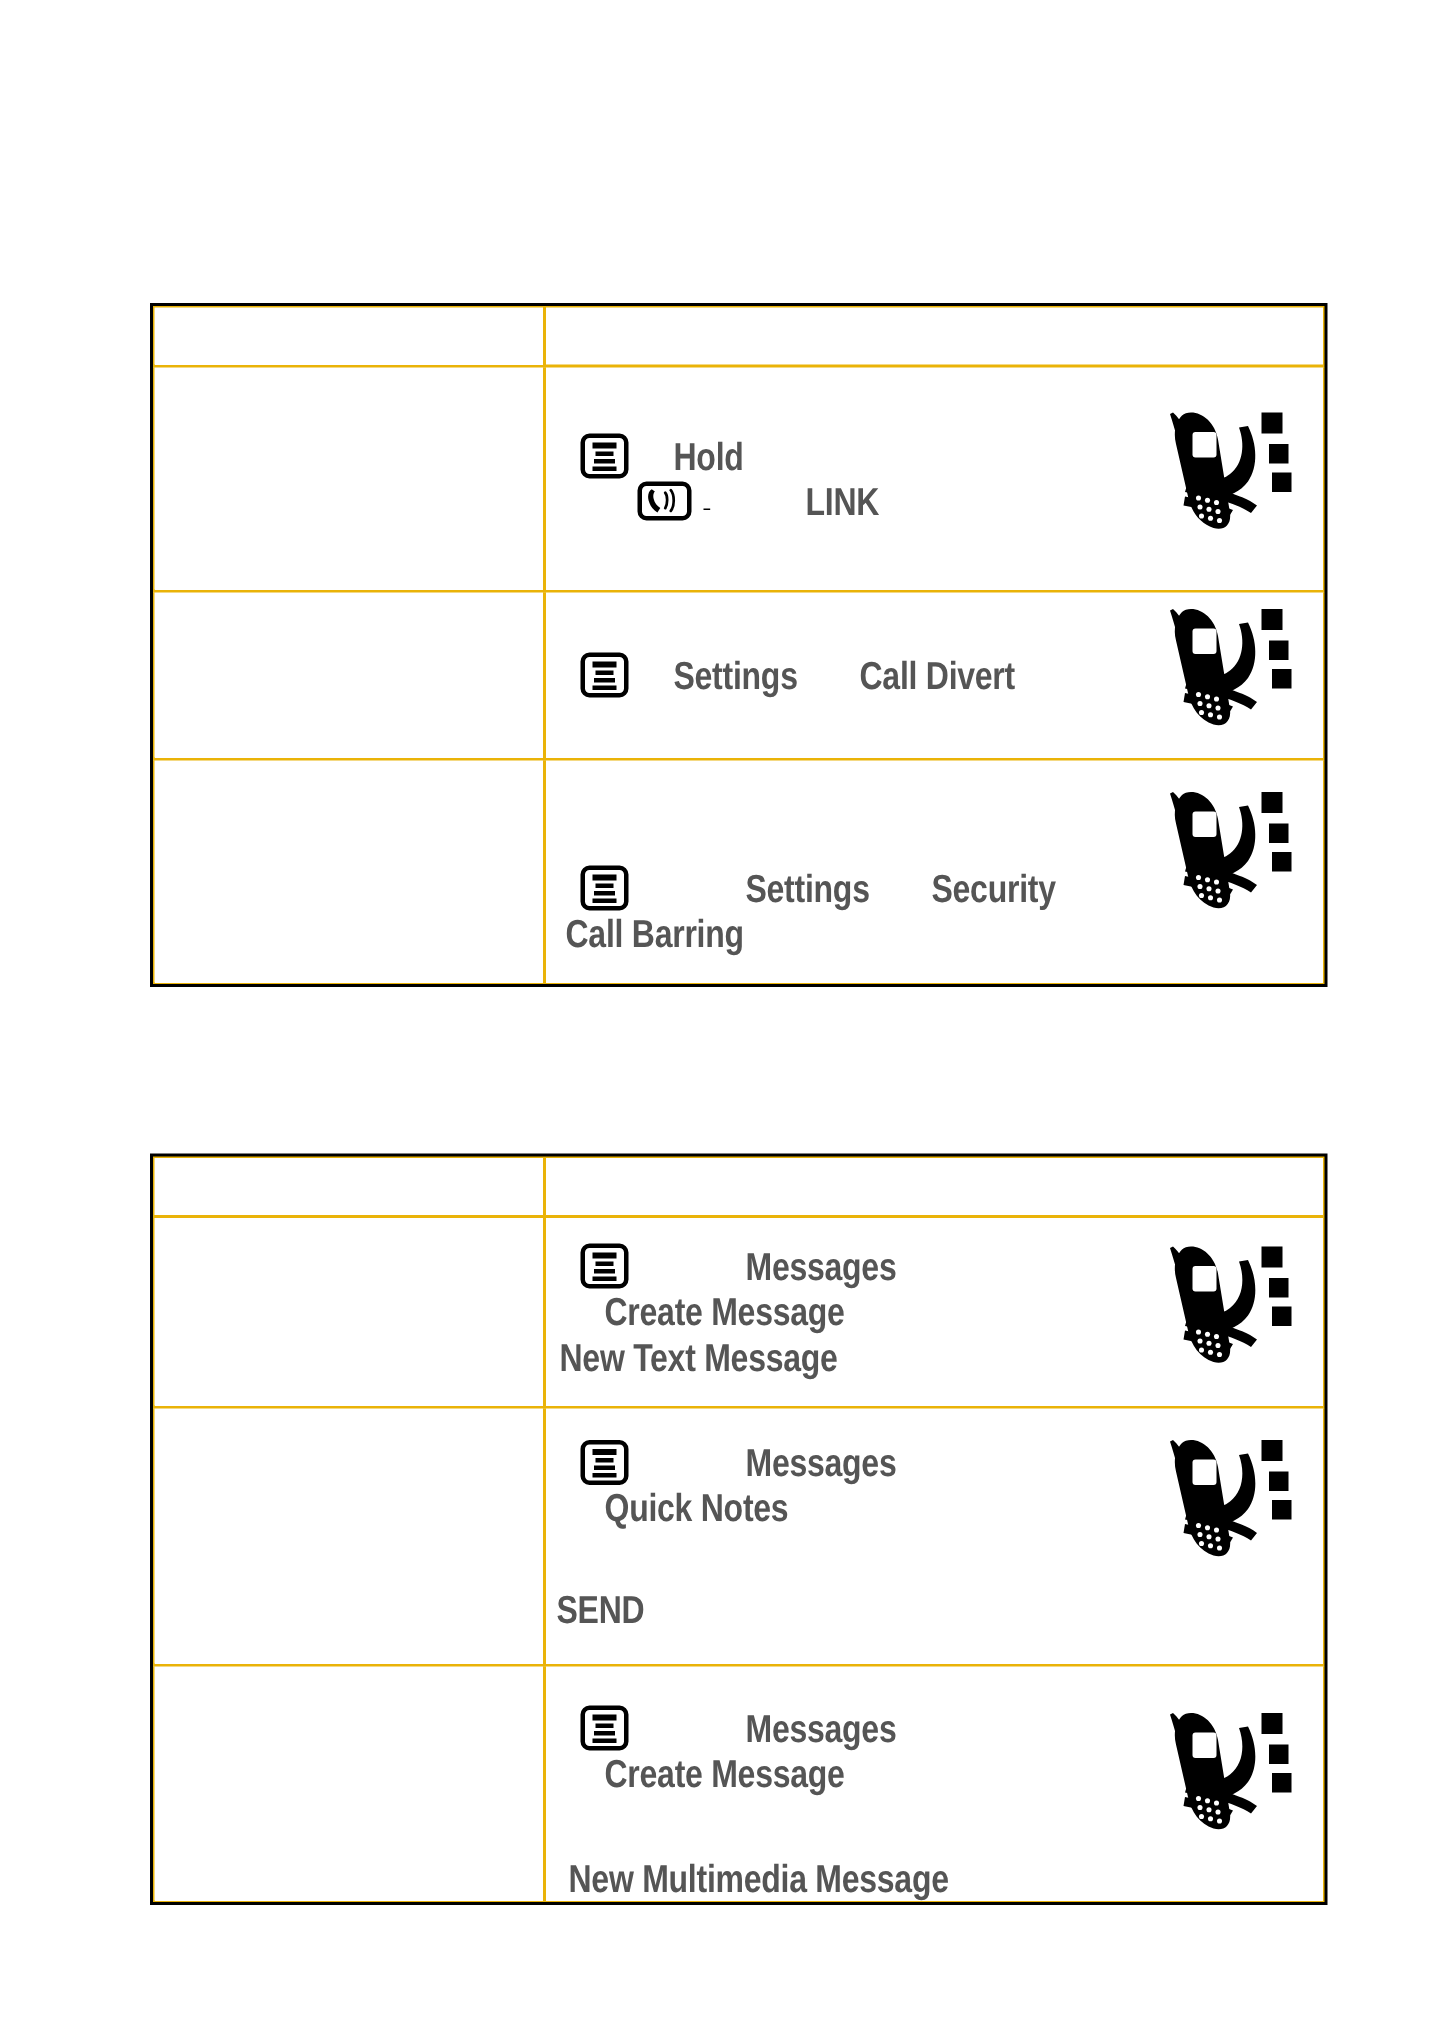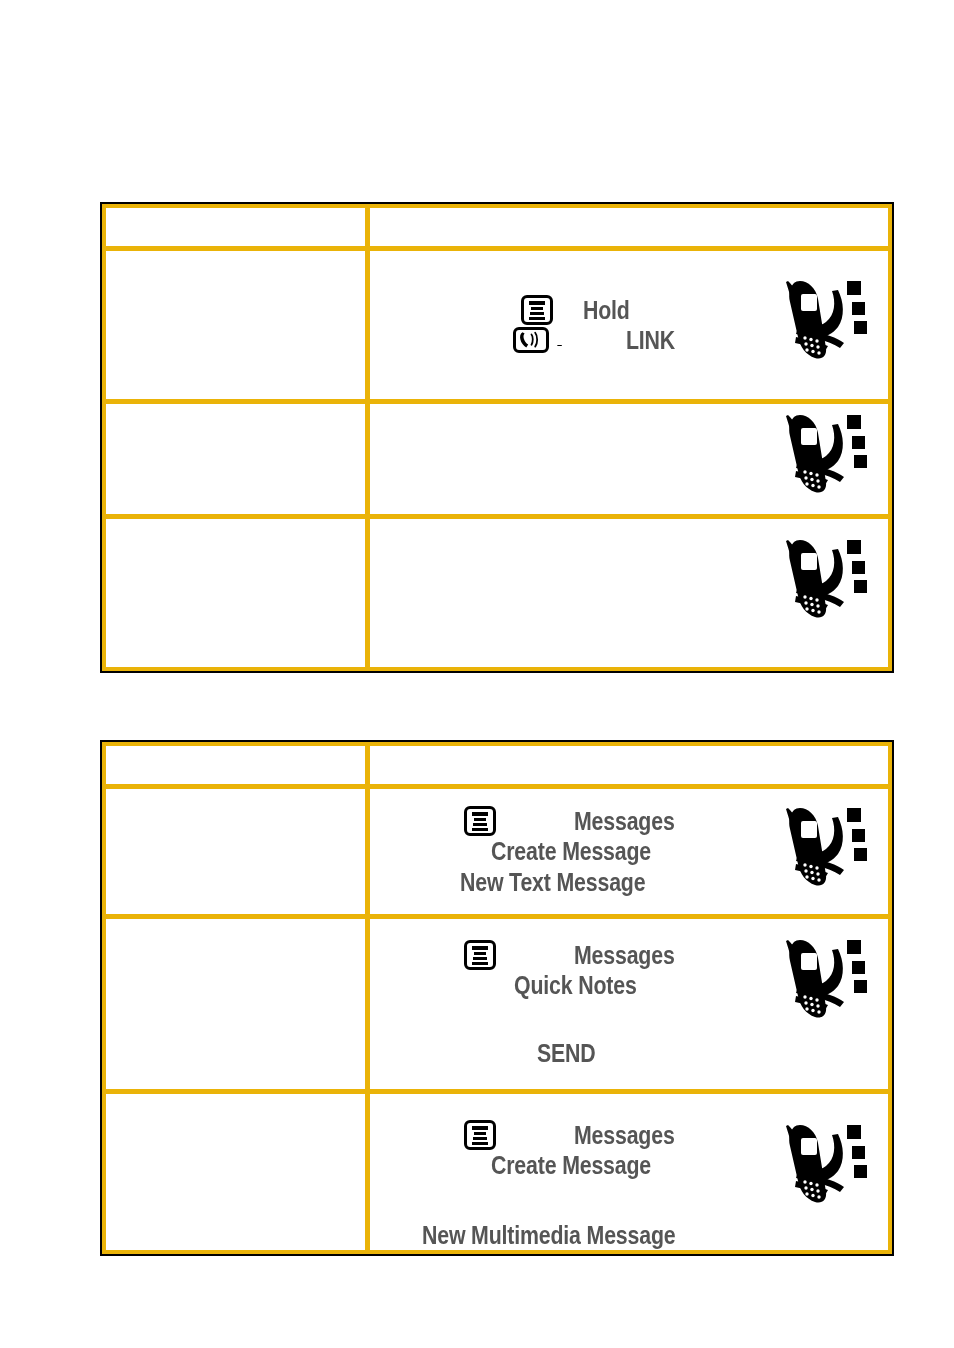--- a/index.html
+++ b/index.html
@@ -22,28 +22,27 @@
   }
 
   
   .manual-table {
     position: absolute;
     border-collapse: collapse;
     table-layout: fixed;
     background: #ffffff;
   }
   .manual-table.t1 { left: 101px; top: 203px; width: 779px; }
-  .manual-table.t2 { left: 101px; top: 741px; width: 779px; padding-left: 31px; }
+  .manual-table.t2 { left: 101px; top: 770px; width: 779px; padding-left: 31px; }
 
   .manual-table td {
-    border: 5px solid #eab308;
+    border: 2px solid #eab308;
     padding: 0;
     vertical-align: middle;
     background: #ffffff;
-    text-align: center;
   }
   .manual-table .col-left  { width: 259px; }
   .manual-table .col-right { width: 518px; }
 
   
   .manual-table {
     outline: 2px solid #000000;
     outline-offset: -1px;
   }
 
@@ -212,20 +211,33 @@
                 <rect x="80" y="46" width="13" height="13"></rect>
               </g>
             </svg>
           </span>
         </td>
       </tr>
 
       <tr>
         <td class="col-left desc-cell" style="height:110px;"></td>
         <td class="col-right steps-cell">
+          <span class="steps-flow">
+            <span class="step-line">
+              <span class="icon-menu">
+                <span class="frame"></span>
+                <span class="bar b1"></span>
+                <span class="bar b2"></span>
+                <span class="bar b3"></span>
+                <span class="bar b4"></span>
+              </span>
+              <span class="step-text gap-before">Settings</span>
+              <span class="step-text gap-before">Call Divert</span>
+            </span>
+          </span>
           <span class="phone-illustration">
             <svg viewBox="0 0 100 100" aria-hidden="true">
               <g fill="#000000">
                 <path d="M20 8 C16 12 14 19 16 27 L24 62 C26 72 32 80 41 83 C48 85 53 81 52 73 L44 24 C42 13 34 6 26 6 C23.5 6 21.4 6.7 20 8 Z"></path>
                 <path d="M14 6 C20 11 25 22 28 33 C31 44 33 53 36 58 C32 57 27 52 23 42 C19 32 15 16 12 7 Z"></path>
                 <path d="M58 16 C62 27 61 40 52 47 C47 51 40 52 35 50 L39 62 C48 64 58 60 64 52 C71 42 70 27 64 15 Z"></path>
                 <path d="M24 52 C34 54 46 57 56 61 C62 63 66 65 70 68 L66 73 C60 69 52 66 44 64 C36 62 28 60 22 59 Z"></path>
                 <path d="M22 62 C32 64 44 67 54 71 L51 76 C42 73 32 70 21 68 Z"></path>
                 <rect x="27" y="19" width="16" height="17" rx="2" fill="#ffffff"></rect>
                 <g fill="#ffffff">
@@ -244,20 +256,36 @@
                 <rect x="80" y="46" width="13" height="13"></rect>
               </g>
             </svg>
           </span>
         </td>
       </tr>
 
       <tr>
         <td class="col-left desc-cell" style="height:148px;"></td>
         <td class="col-right steps-cell">
+          <span class="steps-flow" style="padding-top:52px;">
+            <span class="step-line">
+              <span class="icon-menu">
+                <span class="frame"></span>
+                <span class="bar b1"></span>
+                <span class="bar b2"></span>
+                <span class="bar b3"></span>
+                <span class="bar b4"></span>
+              </span>
+              <span class="step-text big-gap-before">Settings</span>
+              <span class="step-text gap-before">Security</span>
+            </span>
+            <span class="step-line" style="margin-left:-10px;">
+              <span class="step-text">Call Barring</span>
+            </span>
+          </span>
           <span class="phone-illustration" style="top:44%;">
             <svg viewBox="0 0 100 100" aria-hidden="true">
               <g fill="#000000">
                 <path d="M20 8 C16 12 14 19 16 27 L24 62 C26 72 32 80 41 83 C48 85 53 81 52 73 L44 24 C42 13 34 6 26 6 C23.5 6 21.4 6.7 20 8 Z"></path>
                 <path d="M14 6 C20 11 25 22 28 33 C31 44 33 53 36 58 C32 57 27 52 23 42 C19 32 15 16 12 7 Z"></path>
                 <path d="M58 16 C62 27 61 40 52 47 C47 51 40 52 35 50 L39 62 C48 64 58 60 64 52 C71 42 70 27 64 15 Z"></path>
                 <path d="M24 52 C34 54 46 57 56 61 C62 63 66 65 70 68 L66 73 C60 69 52 66 44 64 C36 62 28 60 22 59 Z"></path>
                 <path d="M22 62 C32 64 44 67 54 71 L51 76 C42 73 32 70 21 68 Z"></path>
                 <rect x="27" y="19" width="16" height="17" rx="2" fill="#ffffff"></rect>
                 <g fill="#ffffff">

